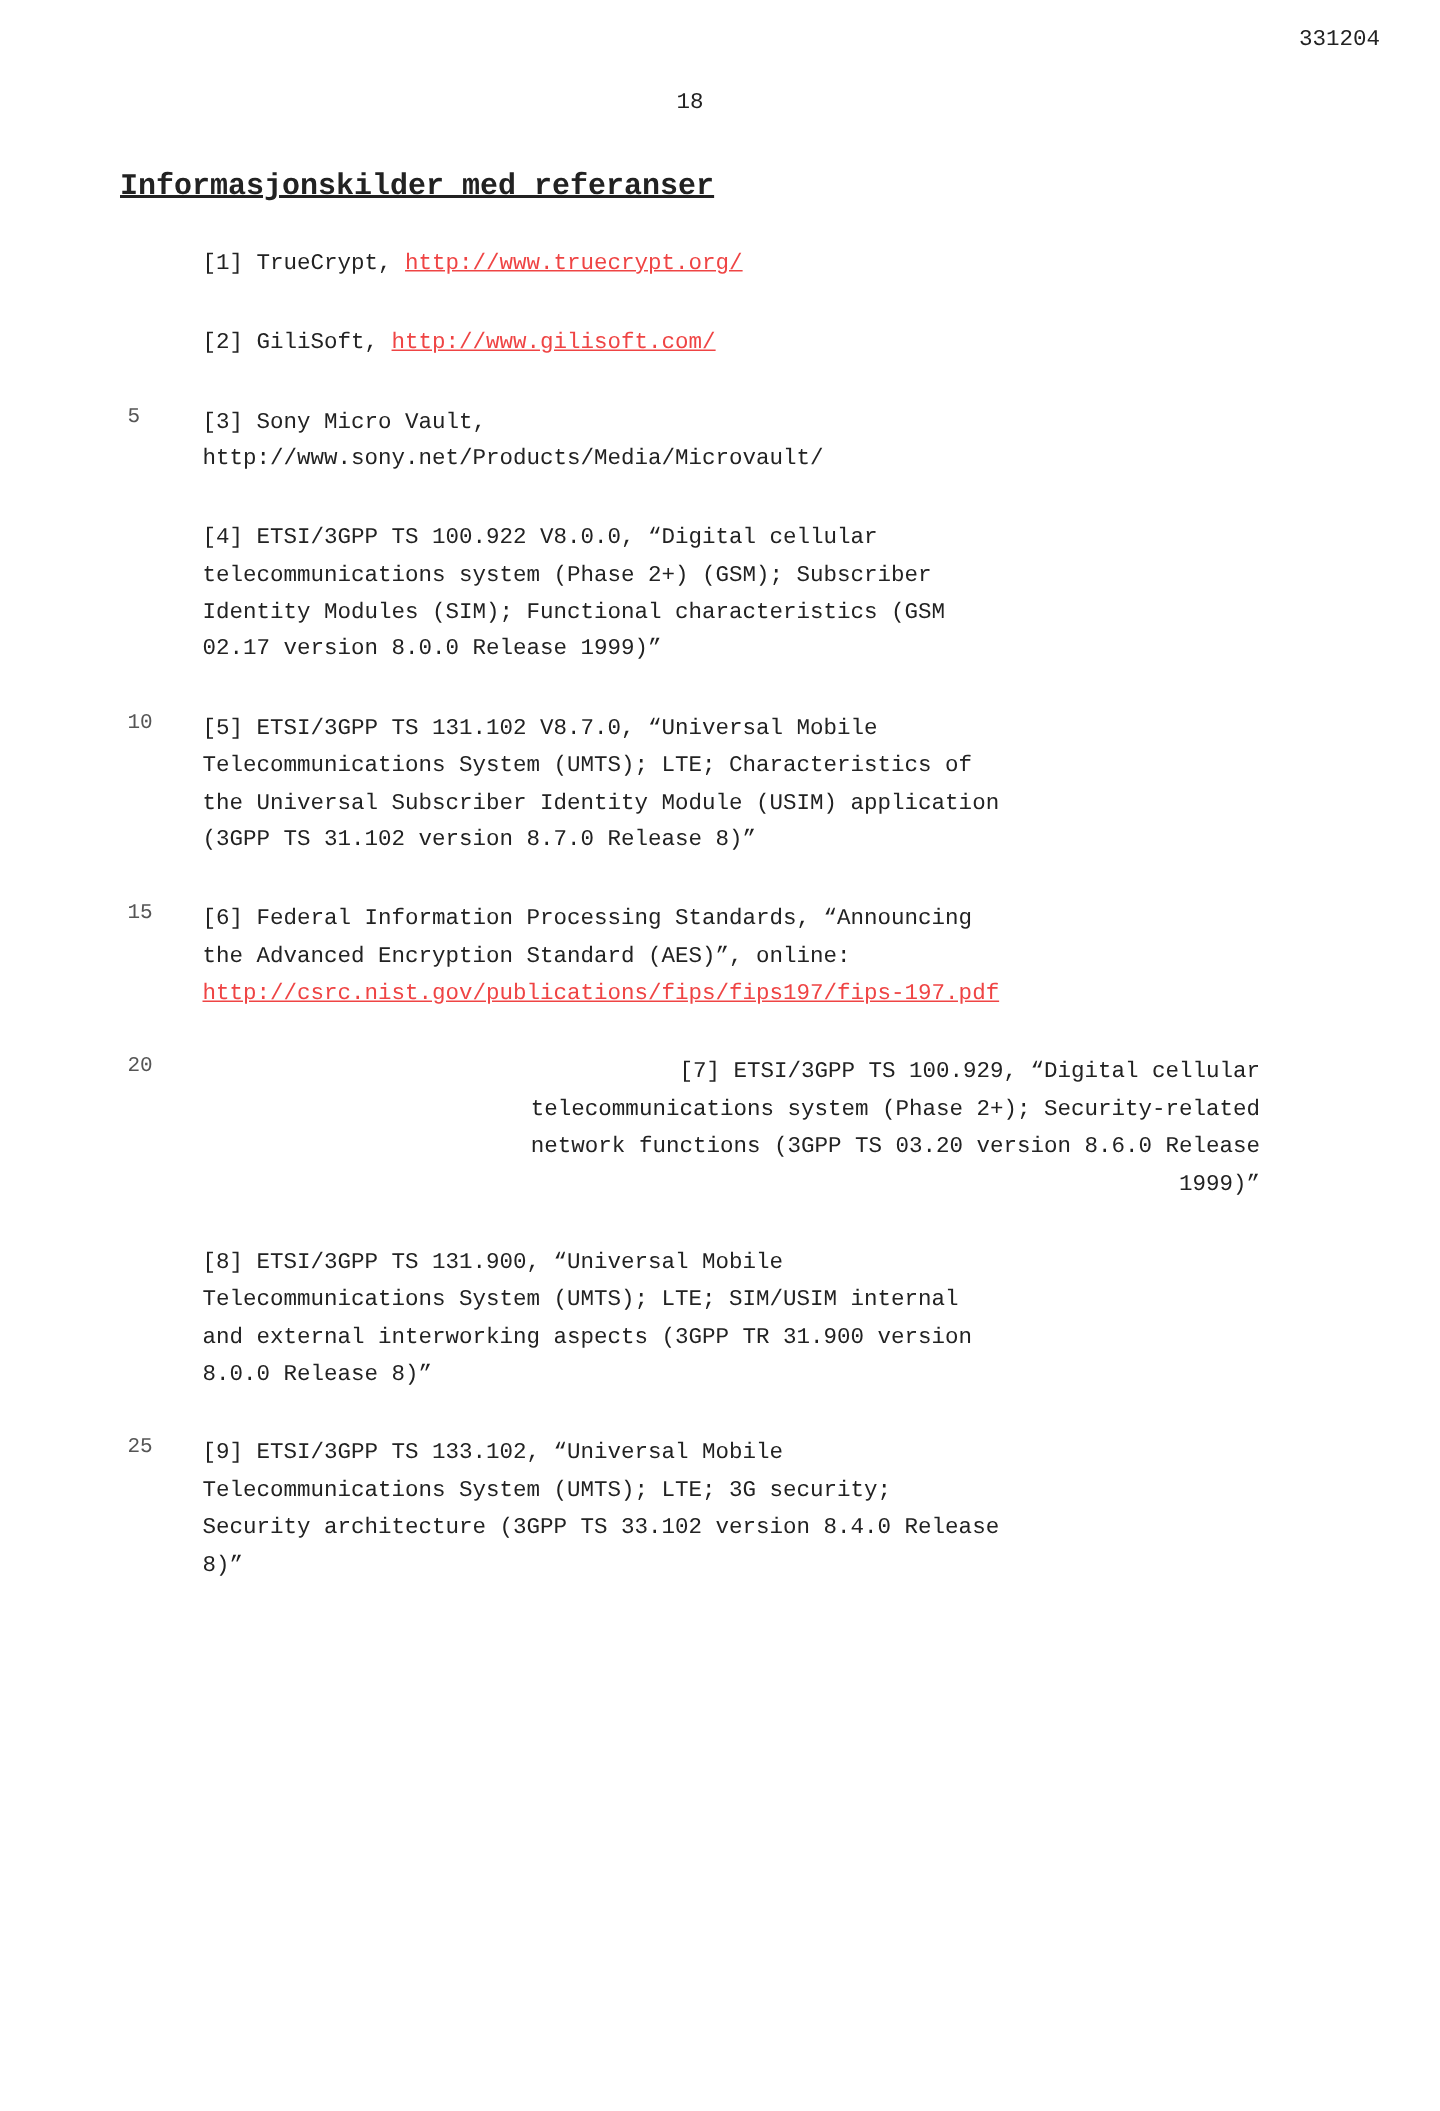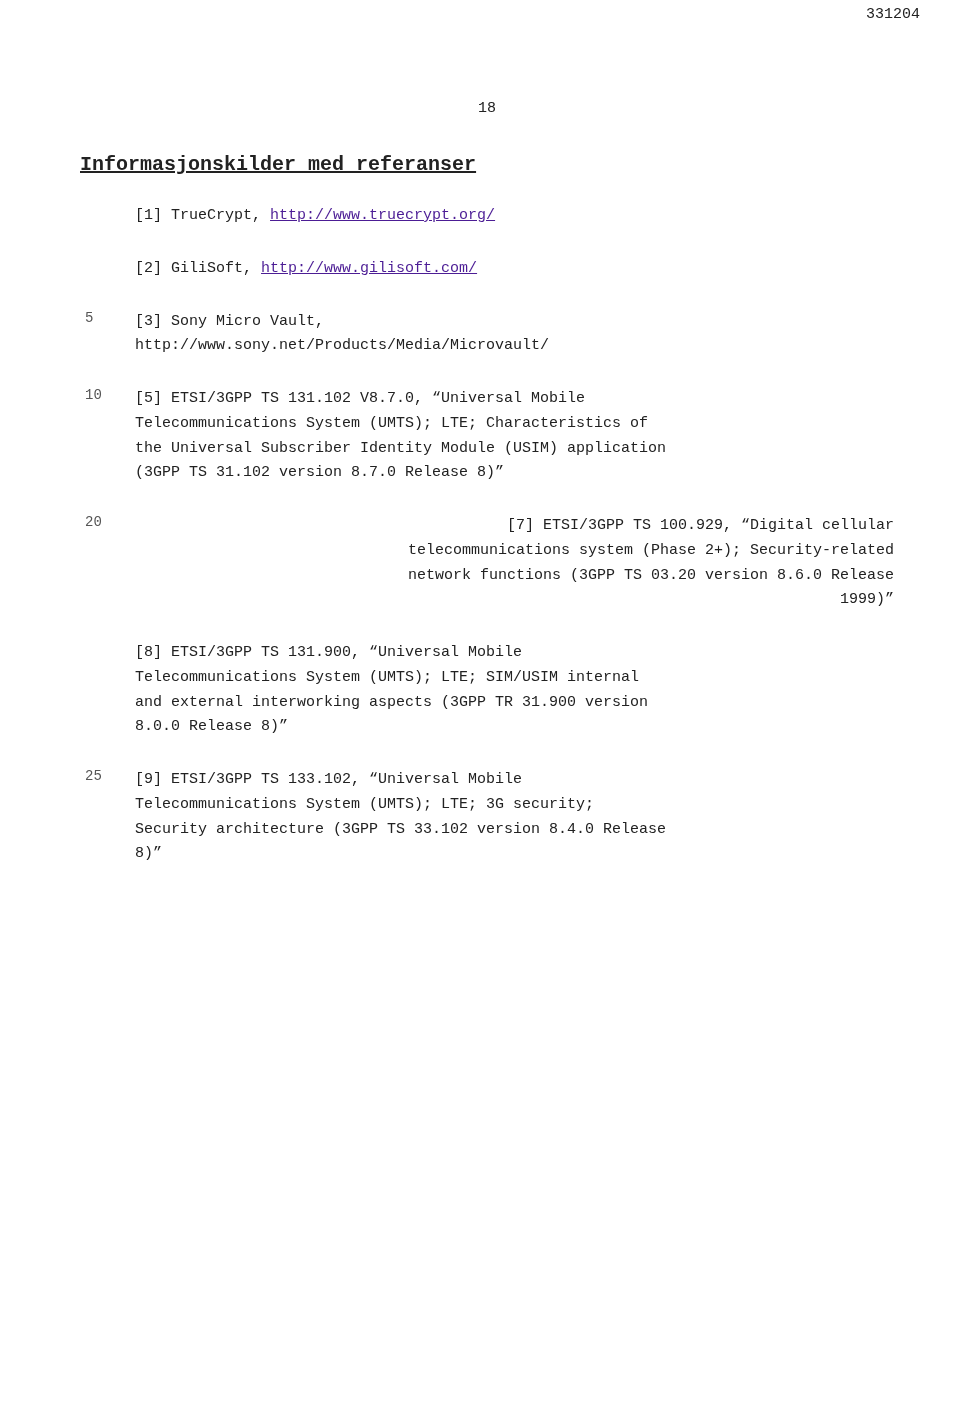--- a/index.html
+++ b/index.html
@@ -13,31 +13,30 @@
       font-family: 'Courier New', Courier, monospace;
       font-size: 15px;
       color: #222222;
       width: 960px;
       min-height: 1407px;
       position: relative;
     }
 
     .page-number {
       position: absolute;
-      top: 6px;
+      top: 18px;
       right: 40px;
       font-family: 'Courier New', Courier, monospace;
       font-size: 15px;
       color: #222;
     }
 
     .page-content {
-      padding: 60px 66px 60px 80px;
+      padding: 60px 120px 60px 80px;
       position: relative;
-      margin-top: 40px;
     }
 
     .page-heading-row {
       text-align: center;
       margin-bottom: 36px;
     }
 
     .page-num-center {
       font-family: 'Courier New', Courier, monospace;
       font-size: 15px;
@@ -52,21 +51,21 @@
     }
 
     .ref-content {
       font-family: 'Courier New', Courier, monospace;
       font-size: 15px;
       line-height: 1.65;
       color: #222;
     }
 
     .ref-content a, .ref-link {
-      color: #4c1d95;
+      color: #ef4444;
       text-decoration: underline;
     }
 
     .main-body {
       margin-left: 55px;
       position: relative;
     }
 
     .line-num-label {
       position: absolute;
@@ -105,26 +104,33 @@
 
     <div class="ref-para">
       <span class="ref-content">[2] GiliSoft, <a class="ref-link" href="#">http://www.gilisoft.com/</a></span>
     </div>
 
     <div class="ref-para" style="position:relative;">
       <span class="line-num-label">5</span>
       <span class="ref-content">[3] Sony Micro Vault,<br>http://www.sony.net/Products/Media/Microvault/</span>
     </div>
 
+    <div class="ref-para">
+      <span class="ref-content">[4] ETSI/3GPP TS 100.922 V8.0.0, “Digital cellular<br>telecommunications system (Phase 2+) (GSM); Subscriber<br>Identity Modules (SIM); Functional characteristics (GSM<br>02.17 version 8.0.0 Release 1999)”</span>
+    </div>
 
     <div class="ref-para" style="position:relative;">
       <span class="line-num-label">10</span>
       <span class="ref-content">[5] ETSI/3GPP TS 131.102 V8.7.0, “Universal Mobile<br>Telecommunications System (UMTS); LTE; Characteristics of<br>the Universal Subscriber Identity Module (USIM) application<br>(3GPP TS 31.102 version 8.7.0 Release 8)”</span>
     </div>
 
+    <div class="ref-para" style="position:relative;">
+      <span class="line-num-label">15</span>
+      <span class="ref-content">[6] Federal Information Processing Standards, “Announcing<br>the Advanced Encryption Standard (AES)”, online:<br><a class="ref-link" href="#">http://csrc.nist.gov/publications/fips/fips197/fips-197.pdf</a></span>
+    </div>
 
     <div class="ref-para" style="position:relative;text-align:right;">
       <span class="line-num-label">20</span>
       <span class="ref-content">[7] ETSI/3GPP TS 100.929, “Digital cellular<br>telecommunications system (Phase 2+); Security-related<br>network functions (3GPP TS 03.20 version 8.6.0 Release<br>1999)”</span>
     </div>
 
     <div class="ref-para">
       <span class="ref-content">[8] ETSI/3GPP TS 131.900, “Universal Mobile<br>Telecommunications System (UMTS); LTE; SIM/USIM internal<br>and external interworking aspects (3GPP TR 31.900 version<br>8.0.0 Release 8)”</span>
     </div>
 

